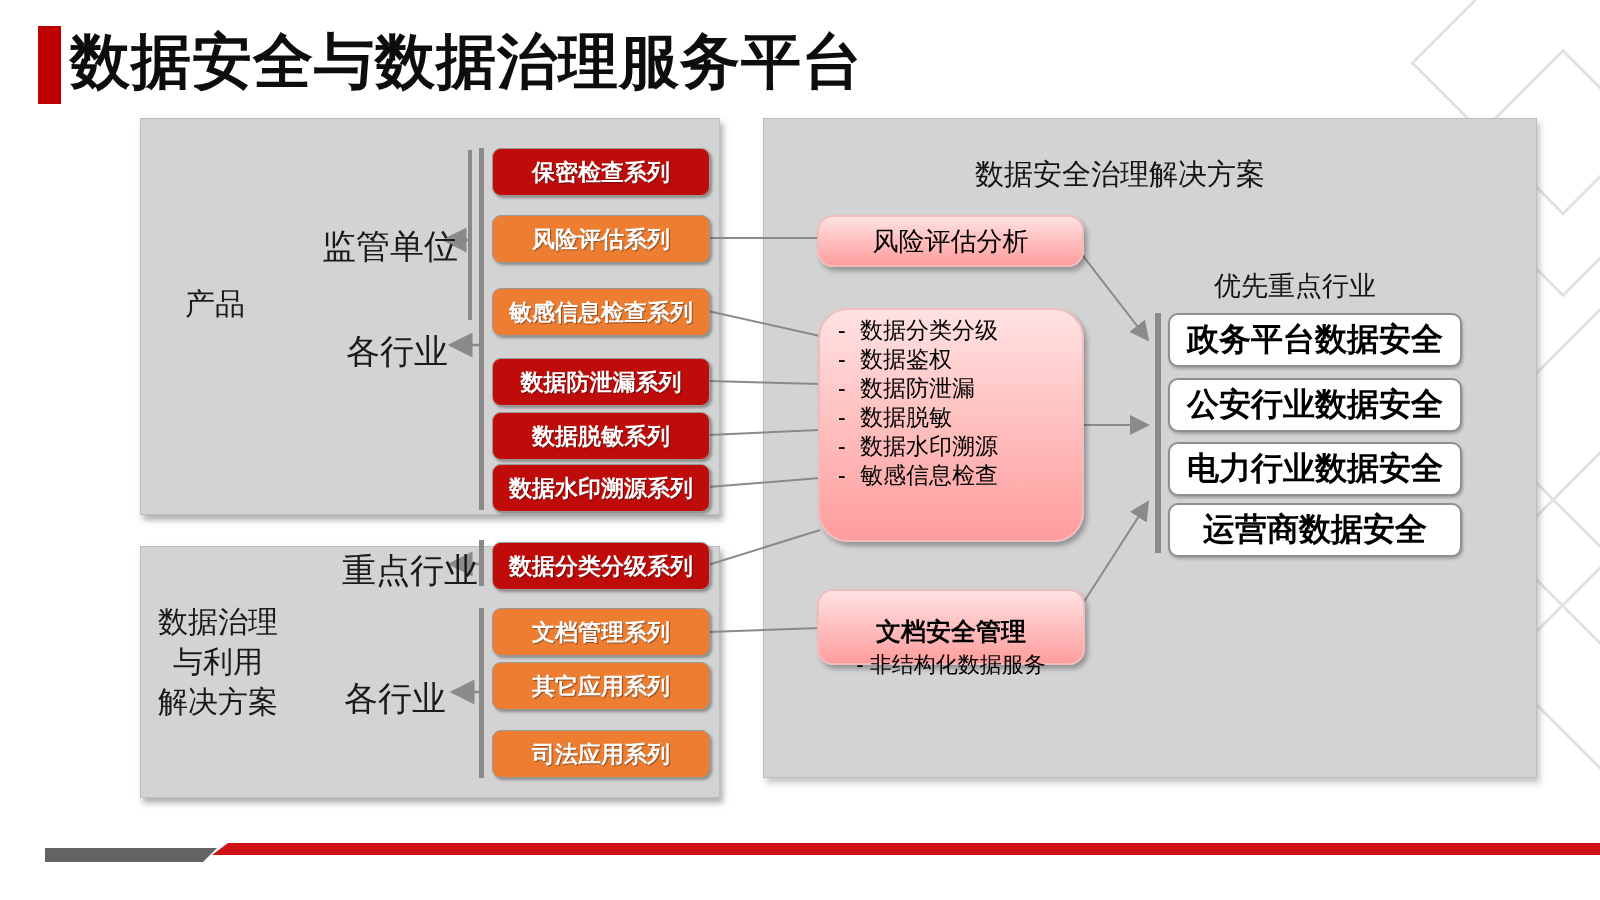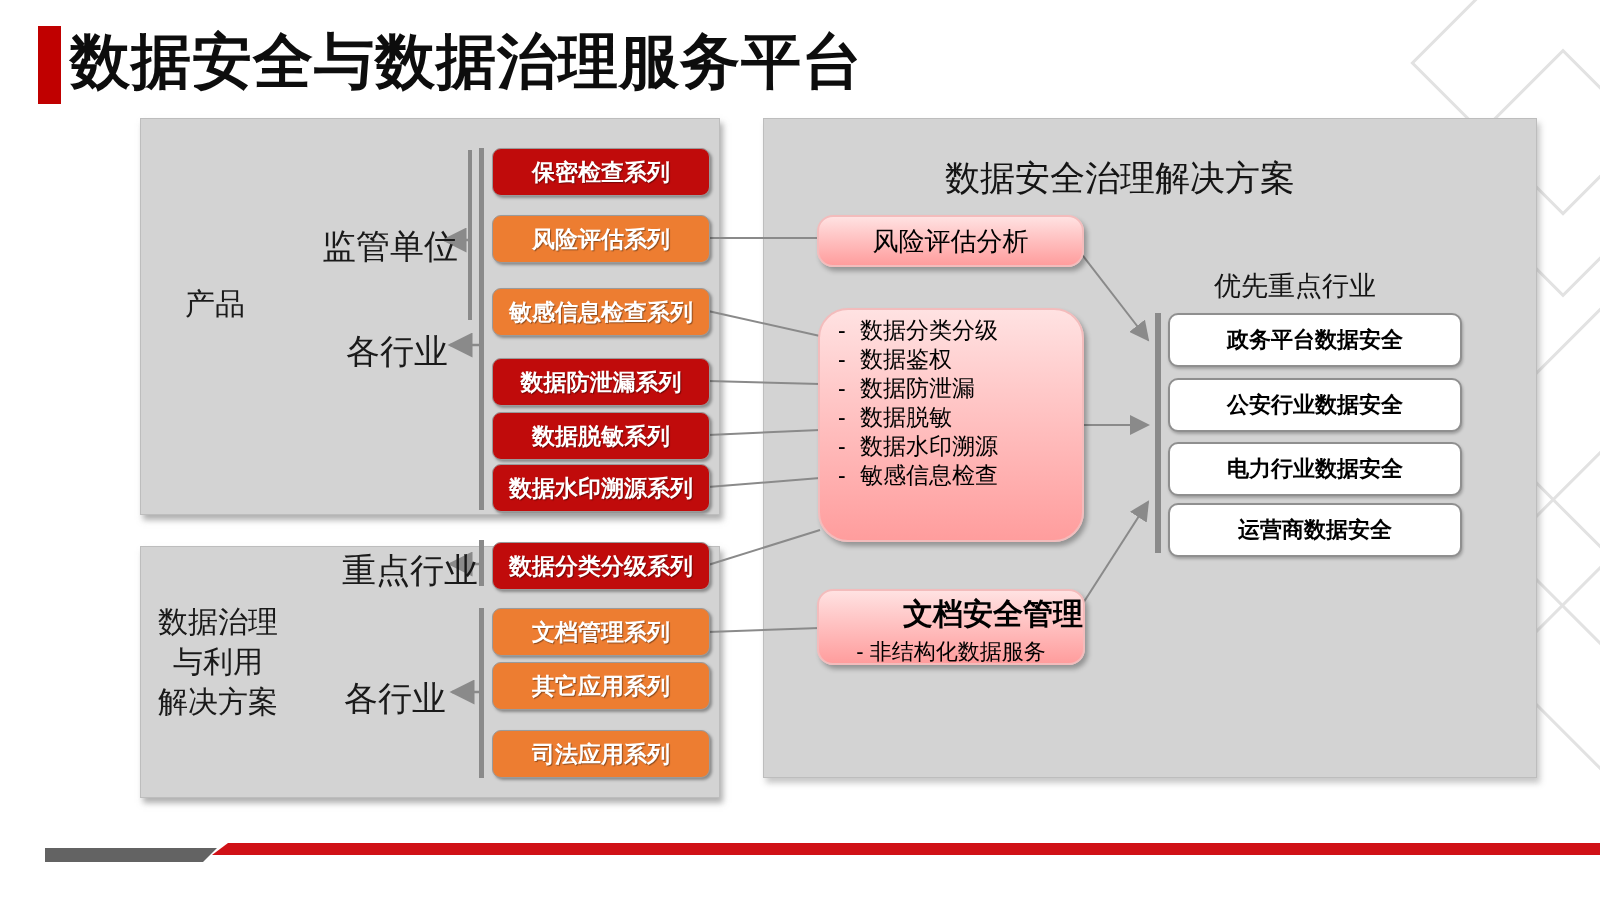--- a/index.html
+++ b/index.html
@@ -23,37 +23,37 @@
   
   .vbar{position:absolute;background:#8a8a8a;z-index:3;}
   
   .btn{position:absolute;left:492px;width:216px;height:46px;z-index:3;
        border-radius:9px;border:1px solid #9a9a9a;display:flex;align-items:center;justify-content:center;
        color:#fff;font-weight:700;font-size:23px;white-space:nowrap;
        box-shadow:2px 2px 3px rgba(0,0,0,.35);text-shadow:1px 1px 1px rgba(0,0,0,.4);}
   .btn.red{background:#C00B0B;}
   .btn.orange{background:#ED7D31;}
   
-  .rp-title{position:absolute;left:900px;top:155px;width:440px;text-align:center;font-size:35px;color:#151515;z-index:3;}
+  .rp-title{position:absolute;left:900px;top:155px;width:440px;text-align:center;font-size:29px;color:#151515;z-index:3;}
   .pinkbox{position:absolute;z-index:3;background:linear-gradient(180deg,#ffe2e2 0%,#ffc9c9 35%,#ff9d9d 100%);
            border:2px solid #f3bcbc;box-shadow:3px 4px 5px rgba(0,0,0,.3);}
   #risk-box{left:817px;top:215px;width:263px;height:48px;border-radius:16px;
             display:flex;align-items:center;justify-content:center;font-size:26px;font-weight:400;color:#000;}
   #gov-box{left:818px;top:308px;width:262px;height:230px;border-radius:30px;}
   #gov-box .gb-title{text-align:center;font-size:26px;font-weight:700;margin-top:16px;color:#000;}
   #gov-box .gb-list{margin-top:6px;padding-left:18px;}
   .gb-item{display:flex;font-size:23px;line-height:29px;color:#000;}
   .gb-item .dash{width:22px;text-align:left;}
   #doc-box{left:817px;top:589px;width:264px;height:72px;border-radius:16px;text-align:center;}
-  #doc-box .db-title{font-size:30px;font-weight:700;margin-top:3px;color:#000;text-align:right;}
+  #doc-box .db-title{font-size:25px;font-weight:700;margin-top:24px;color:#000;}
   #doc-box .db-item{font-size:22px;margin-top:2px;color:#000;}
   .pri-title{position:absolute;left:1180px;top:268px;width:230px;text-align:center;font-size:27px;color:#151515;z-index:3;}
   .ind{position:absolute;left:1168px;width:290px;height:50px;z-index:3;background:#fff;
        border:2px solid #8f8f8f;border-radius:10px;box-shadow:1px 2px 3px rgba(0,0,0,.25);
-       display:flex;align-items:center;justify-content:center;font-size:22px;font-weight:700;color:#000;}
+       display:flex;align-items:center;justify-content:center;font-size:32px;font-weight:700;color:#000;}
   
   #connectors{position:absolute;left:0;top:0;z-index:2;}
   
   .footer-red{position:absolute;left:212px;top:843px;width:1388px;height:12px;background:#D01117;z-index:3;
               clip-path:polygon(16px 0,100% 0,100% 100%,0 100%);}
   .footer-gray{position:absolute;left:45px;top:848px;width:172px;height:14px;background:#636363;z-index:3;
                clip-path:polygon(0 0,100% 0,calc(100% - 14px) 100%,0 100%);}
 </style>
 </head>
 <body>

